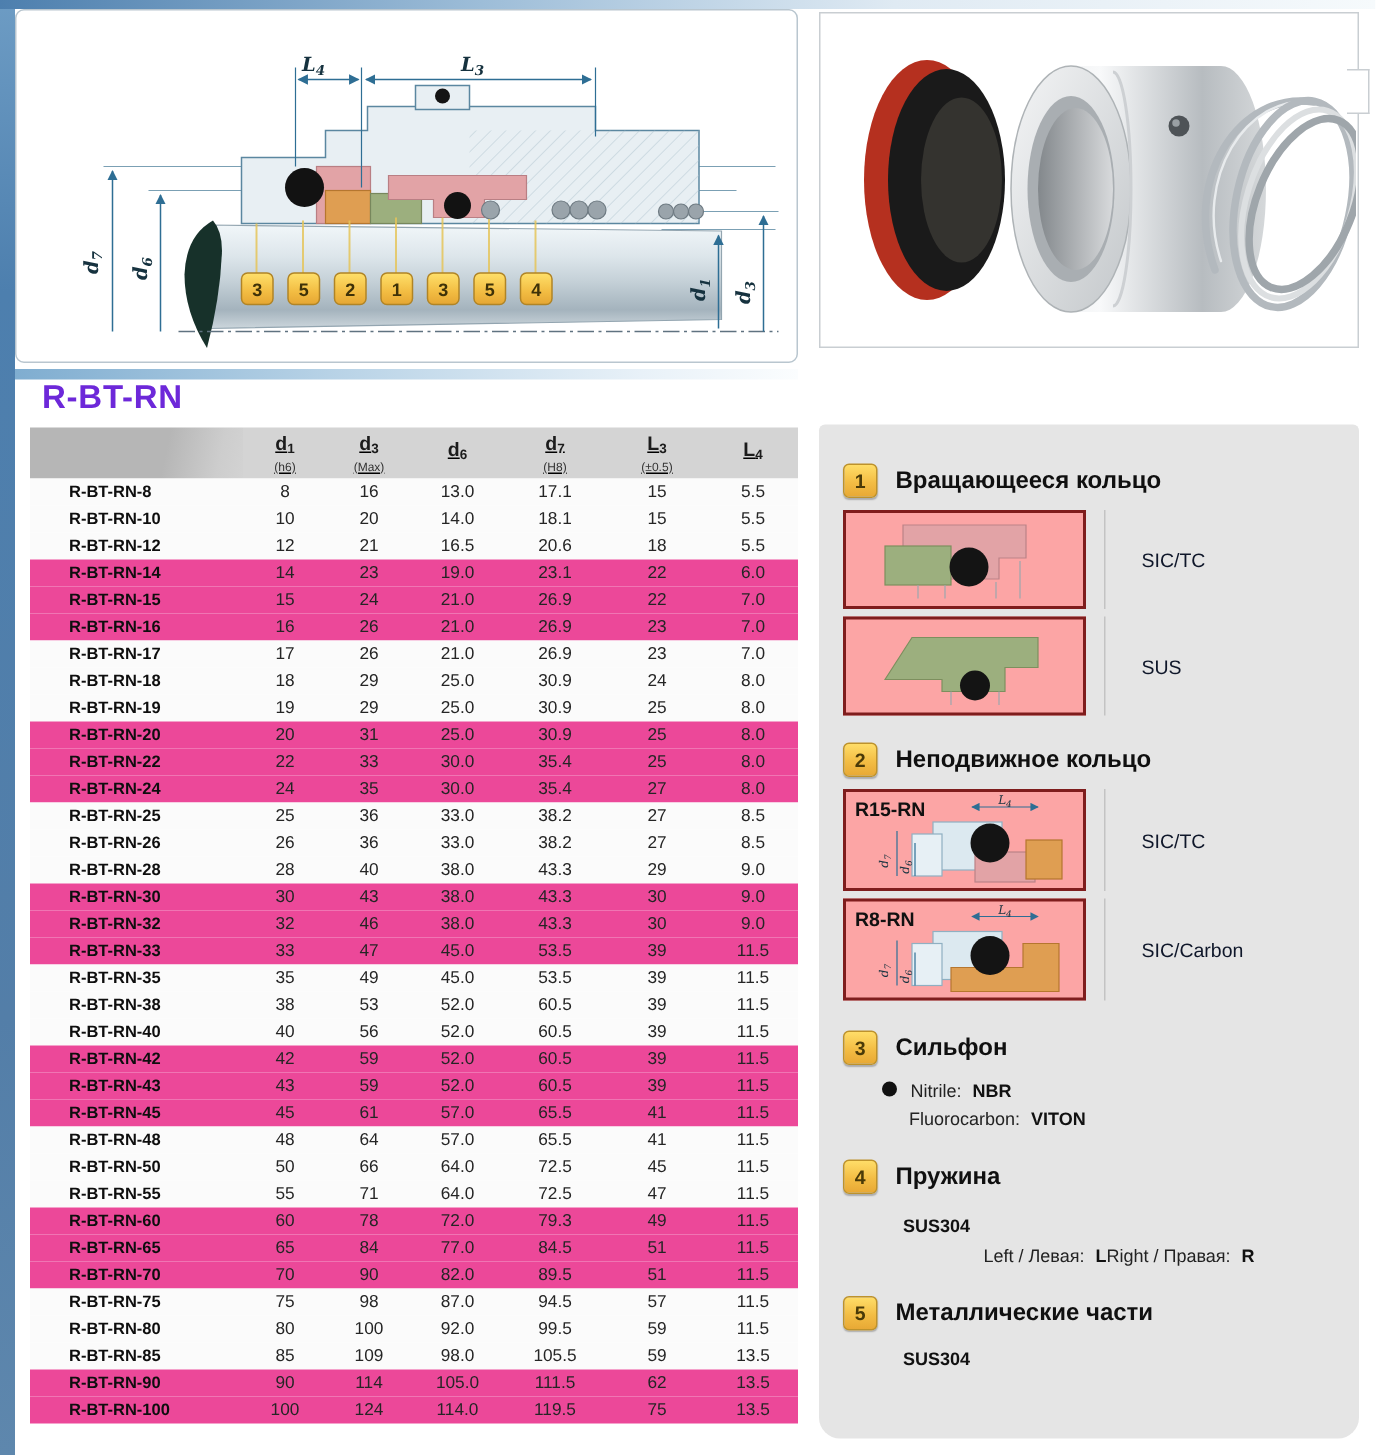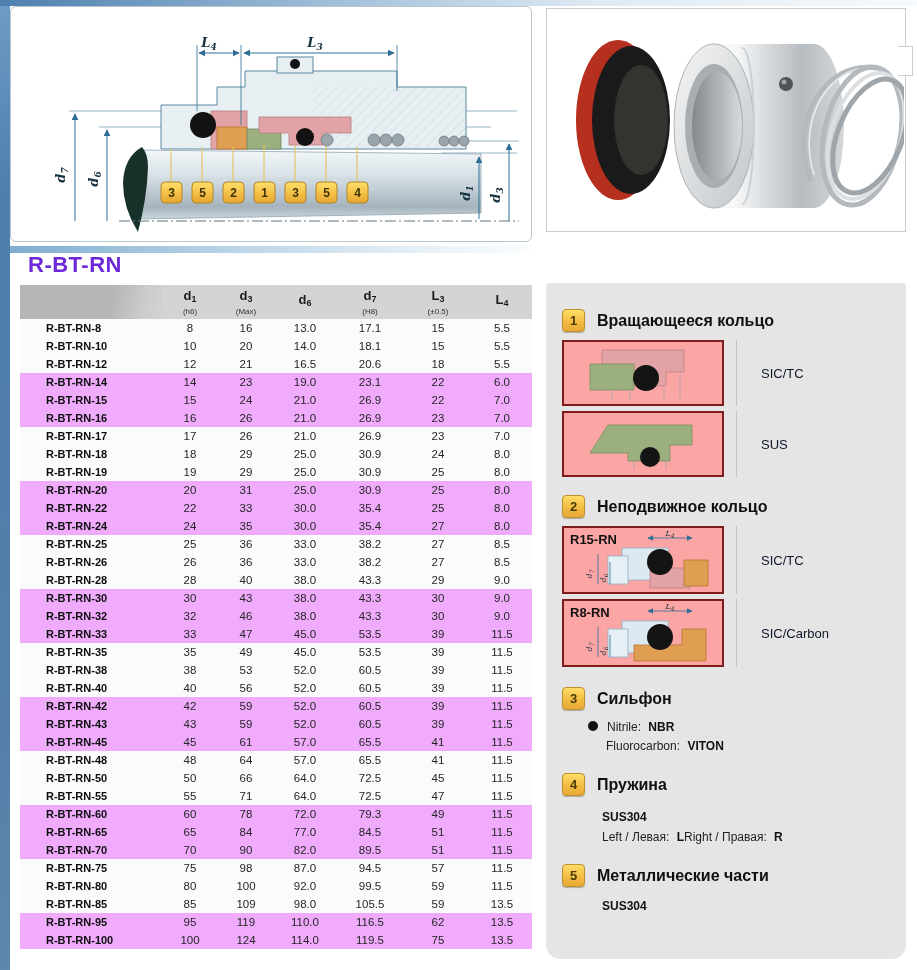--- a/index.html
+++ b/index.html
@@ -12,27 +12,27 @@
 
   
   .diagram-box{position:absolute;left:10px;top:6px;width:522px;height:236px;background:#fff;
     border:1px solid #b9c6cf;border-radius:6px;box-sizing:border-box;}
   .blue-bar{position:absolute;left:10px;top:246px;width:522px;height:7px;
     background:linear-gradient(90deg,#7fadd0 0%,#b7d2e6 40%,#e8f1f8 80%,#fbfdfe 100%);}
   .page-title{position:absolute;left:28px;top:252px;margin:0;font-size:22px;font-weight:bold;color:#6d28d9;
     letter-spacing:.5px;}
   .table-wrap{position:absolute;left:20px;top:285px;width:512px;}
   table{border-collapse:collapse;width:512px;table-layout:fixed;}
-  thead th{background:#d4d4d4;height:34px;padding:0;vertical-align:middle;}
+  thead th{background:#d4d4d4;height:34px;padding:0;vertical-align:middle;text-decoration:underline;}
   thead th.corner{background:linear-gradient(102deg,#b6b6b6 0px,#b6b6b6 92px,#cdcdcd 128px,#d4d4d4 150px);}
   .h-main{font-size:13px;font-weight:bold;color:#1c1c1c;line-height:13px;}
   .h-sub{font-size:9px;vertical-align:-2px;}
   .h-note{font-size:8px;color:#333;line-height:9px;margin-top:1px;font-weight:normal;}
   tbody tr{background:#fbfbfb;}
-  tbody tr.alt{background:#f0abfc;}
+  tbody tr.alt{background:#ec4899;}
   tbody td{height:18px;padding:0;text-align:center;font-size:11.5px;color:#252525;line-height:18px;}
   tbody td.model{text-align:left;padding-left:26px;font-weight:bold;color:#0e0e0e;font-size:11px;}
 
   
   .photo-box{position:absolute;left:546px;top:8px;width:360px;height:224px;background:#fff;box-sizing:border-box;}
   .legend-panel{position:absolute;left:546px;top:283px;width:360px;height:676px;background:#e5e5e5;
     border-radius:4px 4px 14px 14px;box-sizing:border-box;padding:12px 16px 0 16px;}
   .sec-head{display:flex;align-items:center;margin-top:14px;}
   .badge{width:21px;height:21px;border-radius:4px;border:1px solid #bd922c;
     background:linear-gradient(180deg,#ffdd68 0%,#f3bd44 55%,#e8a935 100%);
@@ -41,21 +41,21 @@
   .sec-title{margin-left:12px;font-size:16px;font-weight:bold;color:#101010;}
   .variant-row{display:flex;align-items:stretch;margin-top:5px;}
   .thumb{width:158px;height:62px;background:#fca5a5;border:2px solid #7f1d1d;flex:0 0 158px;}
   .thumb.tall{height:64px;}
   .variant-label{flex:1;display:flex;align-items:center;margin-left:12px;border-left:1px solid #c3c3c3;
     padding-left:24px;font-size:13px;color:#0f172a;}
   .sec-body{margin-left:40px;margin-top:8px;font-size:12px;color:#222;line-height:1.55;}
   .bullet-line{position:relative;}
   .bullet-dot{position:absolute;left:-16px;top:3px;width:10px;height:10px;border-radius:50%;background:#111;}
   .bold{font-weight:bold;color:#111;}
-  .lr-line{display:flex;margin-top:1px;}
+  .lr-line{display:flex;margin-top:1px;justify-content:center;}
   .lr-line .right-part{}
   .notch{position:absolute;right:-7px;top:38px;width:14px;height:28px;background:#fff;
     border:1px solid #c9ced2;border-left:none;}
   .photo-frame{position:absolute;inset:0;border:1px solid #c9ced2;}
 </style>
 </head>
 <body>
 
 <div class="page">
   <div class="frame-left"></div>
@@ -516,25 +516,25 @@
           <tr>
             <td class="model">R-BT-RN-85</td>
             <td>85</td>
             <td>109</td>
             <td>98.0</td>
             <td>105.5</td>
             <td>59</td>
             <td>13.5</td>
           </tr>
           <tr class="alt">
-            <td class="model">R-BT-RN-95</td>
-            <td>95</td>
-            <td>119</td>
-            <td>110.0</td>
-            <td>116.5</td>
+            <td class="model">R-BT-RN-90</td>
+            <td>90</td>
+            <td>114</td>
+            <td>105.0</td>
+            <td>111.5</td>
             <td>62</td>
             <td>13.5</td>
           </tr>
           <tr class="alt">
             <td class="model">R-BT-RN-100</td>
             <td>100</td>
             <td>124</td>
             <td>114.0</td>
             <td>119.5</td>
             <td>75</td>

